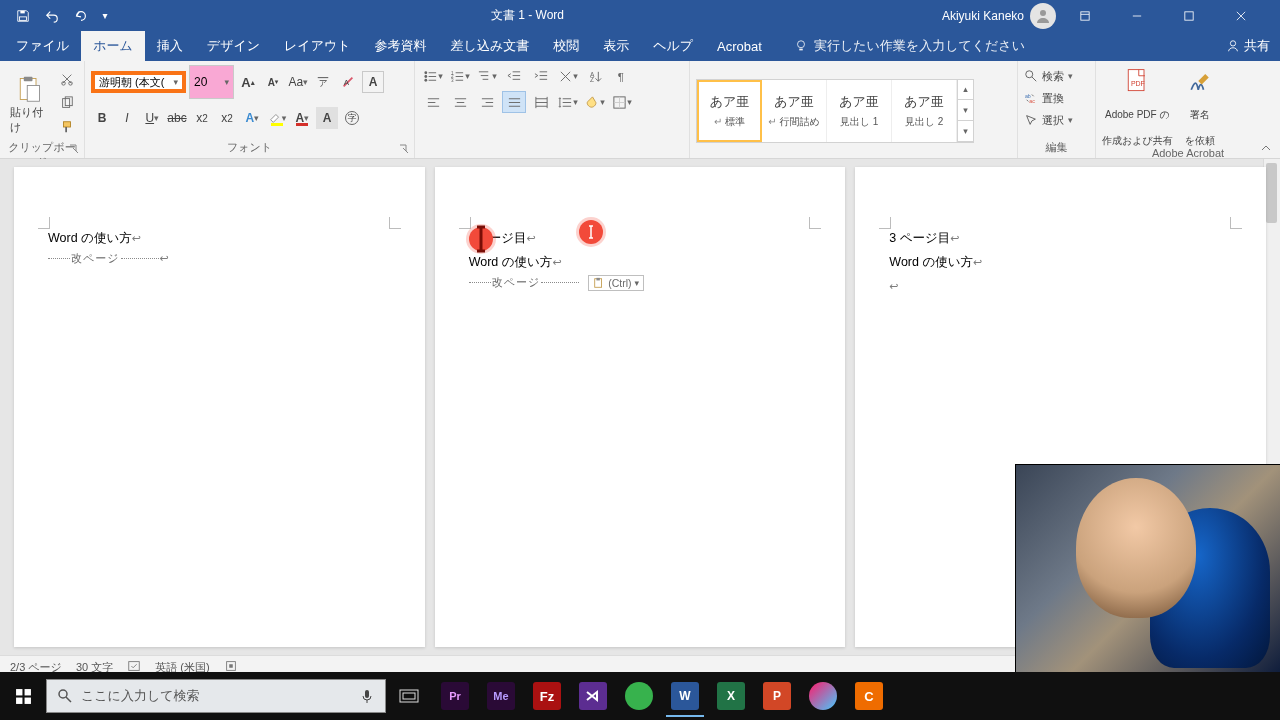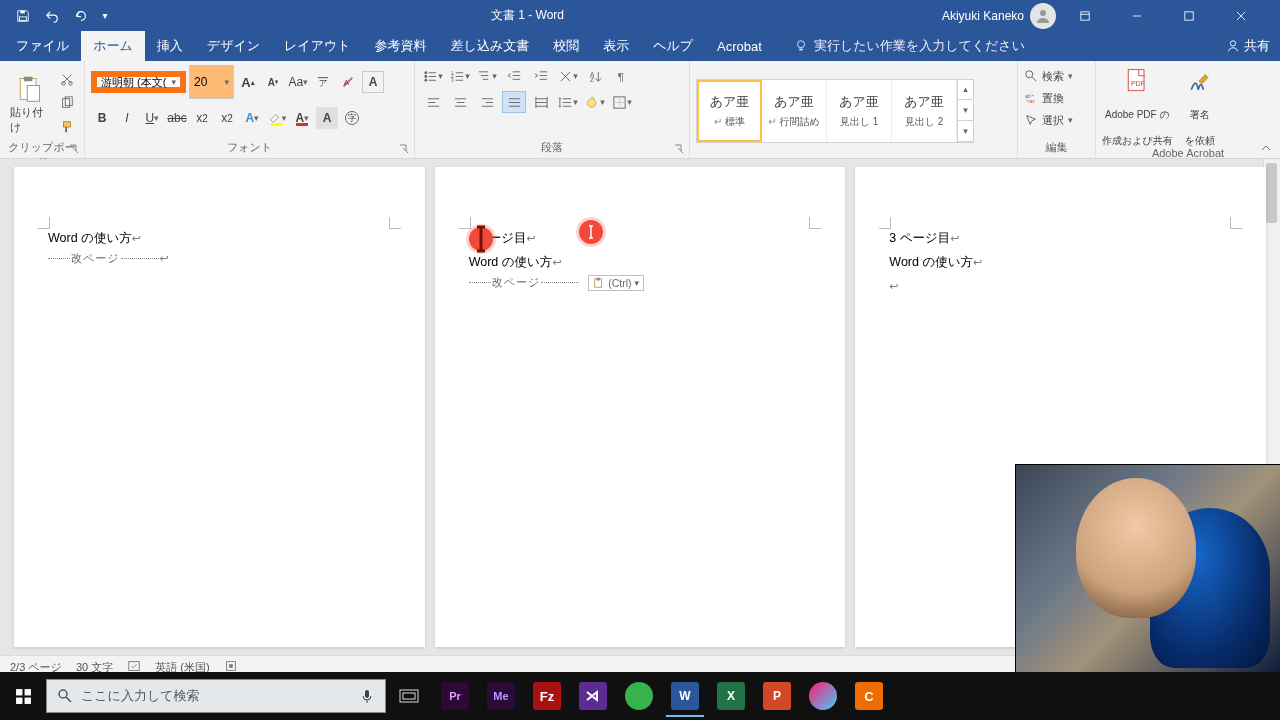--- a/index.html
+++ b/index.html
@@ -38,22 +38,22 @@
 .launcher svg{width:10px;height:10px; fill:#888;}
 
 .clip-big { display:flex; flex-direction:column; align-items:center; gap:2px; padding:4px 4px 0 4px;}
 .clip-big svg{width:28px;height:28px;}
 .clip-big .lbl{font-size:11px; color:#444;}
 .clip-col{display:flex; flex-direction:column; gap:2px; padding-left:4px;}
 .mini{width:22px;height:22px;display:flex;align-items:center;justify-content:center;}
 .mini svg{width:14px;height:14px;}
 
 .font-group .row{display:flex; align-items:center; gap:3px;}
-.font-name{width:95px; height:22px; border:6px solid #f97316; font-size:11px; padding:0 4px; display:flex; align-items:center; justify-content:space-between; background:#fff;}
-.font-size{width:45px; height:22px; border:1px solid #c9c9c9; font-size:12px; padding:16px 4px; display:flex; align-items:center; justify-content:space-between; background:#fdba74;}
+.font-name{width:95px; height:22px; border:4px solid #f97316; font-size:11px; padding:0 4px; display:flex; align-items:center; justify-content:space-between; background:#fff;}
+.font-size{width:45px; height:22px; border:1px solid #c9c9c9; font-size:12px; padding:16px 4px; display:flex; align-items:center; justify-content:space-between; background:#f9a8d4;}
 .caret{font-size:9px; color:#666;}
 .fbtn{width:22px;height:22px;border:1px solid transparent;display:flex;align-items:center;justify-content:center; font-size:12px; color:#444;}
 .fbtn.box{border:1px solid #c9c9c9;}
 .fbtn svg{width:14px;height:14px;}
 .row2{margin-top:6px;}
 .color-underline{position:relative;}
 .color-underline .bar{position:absolute; bottom:2px; left:4px; right:4px; height:3px;}
 
 .para-group .row{display:flex; align-items:center; gap:3px;}
 .pbtn{width:24px;height:22px;display:flex;align-items:center;justify-content:center; border:1px solid transparent;}
@@ -429,25 +429,20 @@
           </div>
         <div class="pbtn">
             <svg viewBox="0 0 16 16">
               <rect x="2" y="2" width="12" height="12" fill="none" stroke="#666"></rect>
               <path d="M2 8h12M8 2v12" stroke="#ccc"></path>
             </svg>
             <span class="caret">▾</span>
           </div>
       </div>
     </div>
-    <div class="rgroup-label"><span>段落</span>
-      <div class="launcher"><svg viewBox="0 0 10 10">
-            <path d="M1 1h6v6M4 4l5 5" stroke="#888" fill="none"></path>
-          </svg></div>
-    </div>
   </div>
 
   <div class="rgroup" style="width:328px;">
     <div class="rgroup-body">
       <div class="style-gallery">
         <div class="style-item sel">
           <div class="prev">あア亜</div>
           <div class="nm"><span style="color:#888;">↵ </span><span>標準</span></div>
         </div>
         <div class="style-item">

